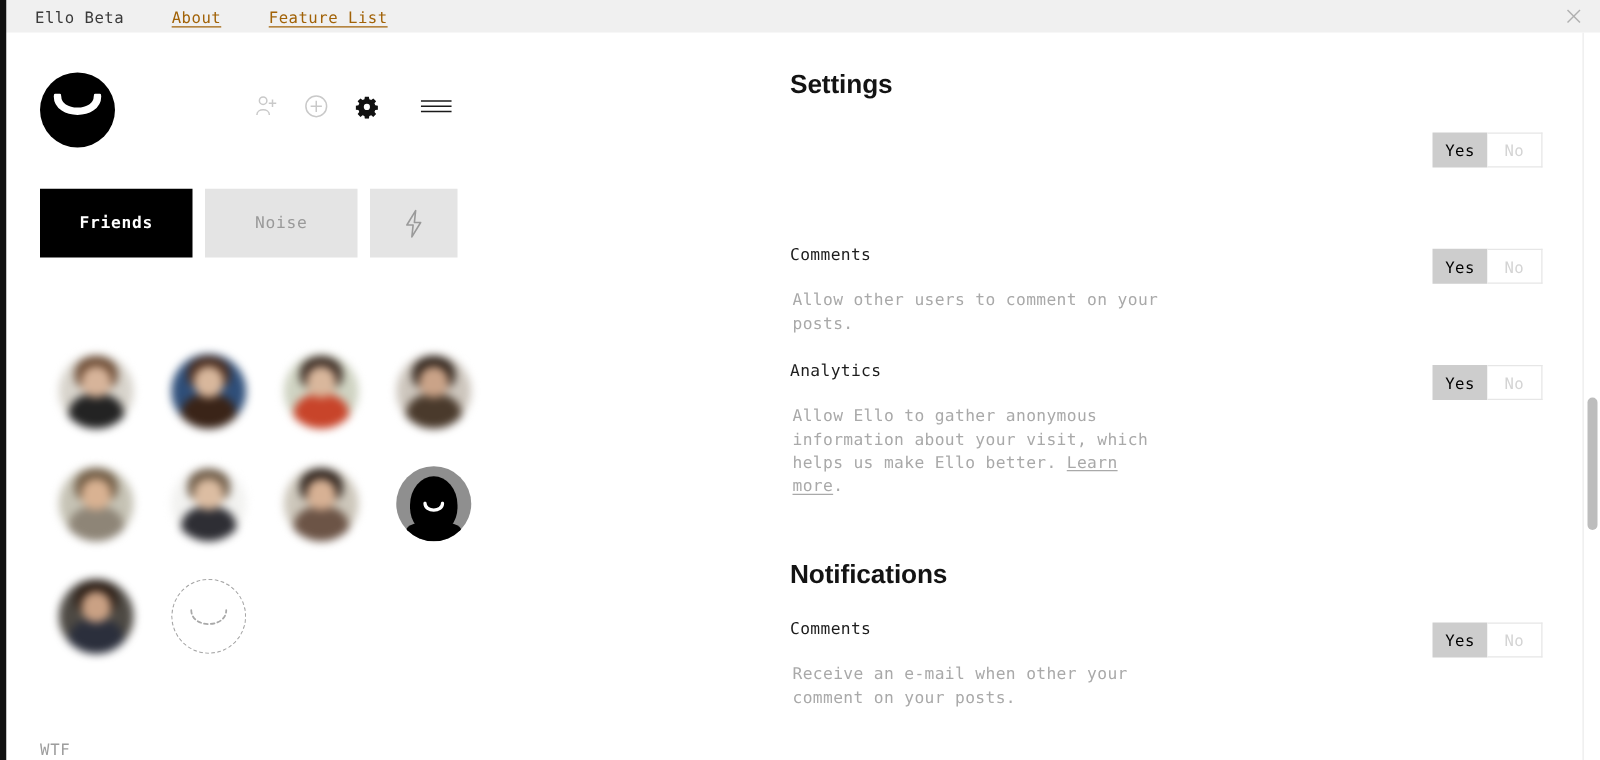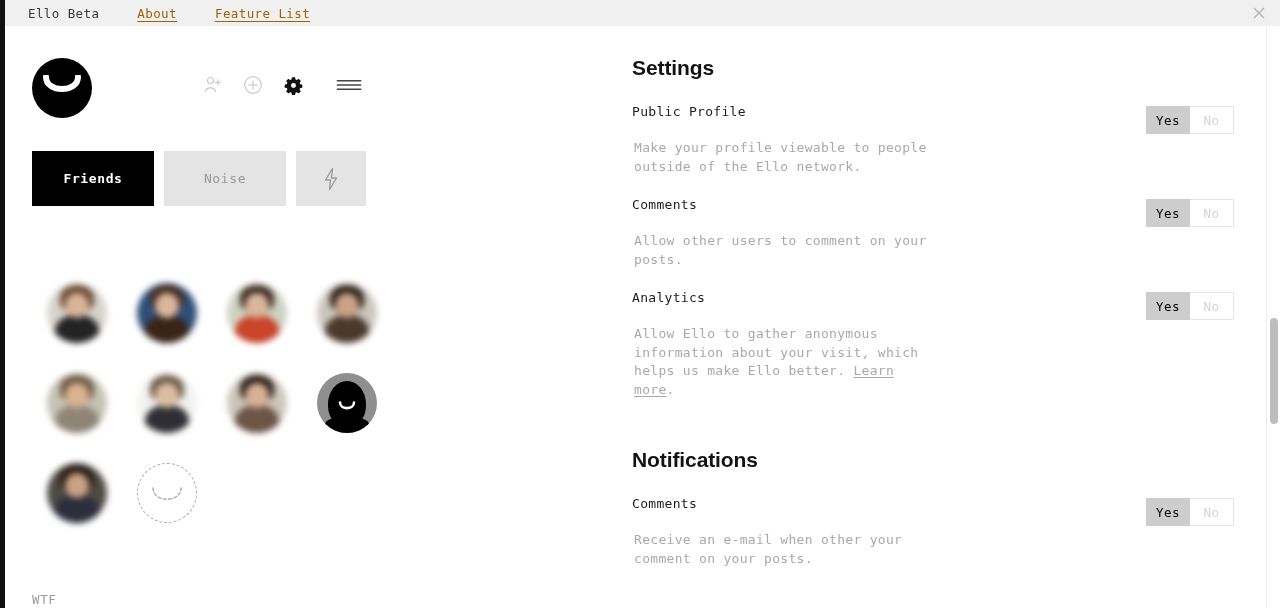--- a/index.html
+++ b/index.html
@@ -416,24 +416,20 @@
       </div>
     </div>
 
     <div class="wtf">WTF</div>
   </div>
 
   <div class="settings-panel"></div>
 
   <div class="panel-heading heading-settings">Settings</div>
 
-  <div class="setting-row" style="top:104px;">
-    <div class="setting-label">Public Profile</div>
-    <div class="setting-desc">Make your profile viewable to people outside of the Ello network.</div>
-  </div>
   <div class="toggle" style="left:1146px; top:106px;">
     <span class="opt yes">Yes</span>
     <span class="opt no">No</span>
   </div>
 
   <div class="setting-row" style="top:197px;">
     <div class="setting-label">Comments</div>
     <div class="setting-desc">Allow other users to comment on your posts.</div>
   </div>
   <div class="toggle" style="left:1146px; top:199px;">

